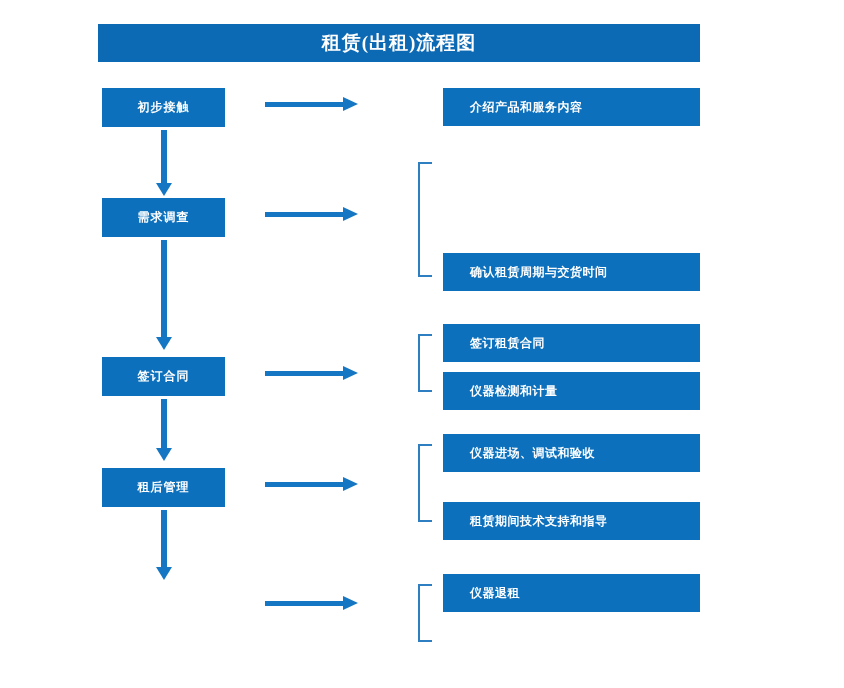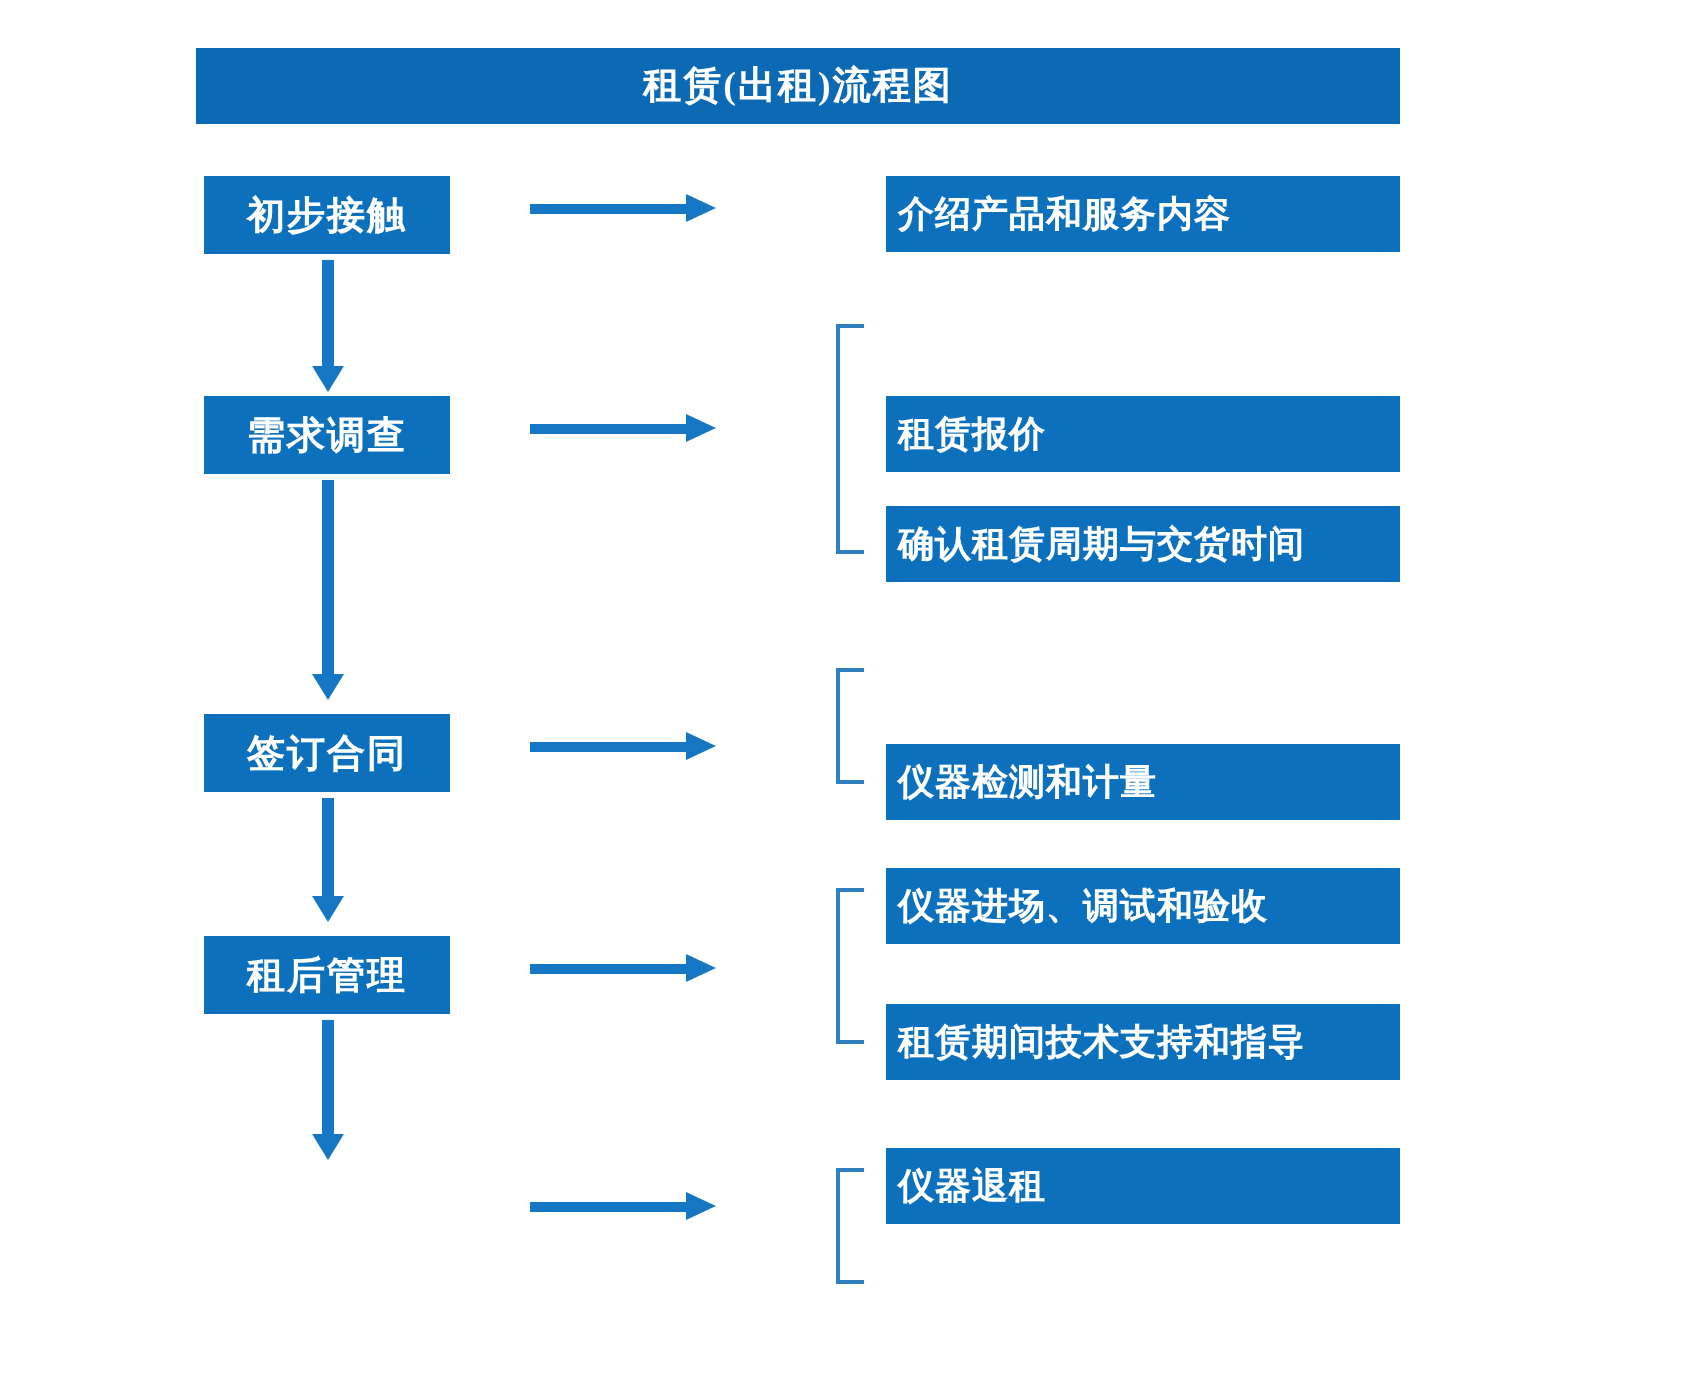--- a/index.html
+++ b/index.html
@@ -21,33 +21,33 @@
     font-size:19px;font-weight:bold;
     letter-spacing:1px;
   }
 
   .stage-box{
     position:absolute;
     left:102px;width:123px;height:39px;
     background:#0c70bd;
     color:#ffffff;
     display:flex;align-items:center;justify-content:center;
-    font-size:19px;font-weight:bold;
+    font-size:12px;font-weight:bold;
     letter-spacing:1px;
   }
 
   .detail-box{
     position:absolute;
     left:443px;width:257px;height:38px;
     background:#0c70bd;
     color:#ffffff;
     display:flex;align-items:center;
-    padding-left:6px;
+    padding-left:27px;
     box-sizing:border-box;
-    font-size:18px;font-weight:bold;
+    font-size:12px;font-weight:bold;
     letter-spacing:0.5px;
   }
 
   
   .h-arrow{position:absolute;left:265px;width:93px;height:14px;}
   .h-arrow .stem{
     position:absolute;left:0;top:5px;width:80px;height:5px;
     background:#1577c4;
   }
   .h-arrow .head{
@@ -130,20 +130,20 @@
     <div class="stem" style="height:57px"></div>
     <div class="head" style="top:57px"></div>
   </div>
 
   <div class="bracket" style="top:150px;height:115px"></div>
   <div class="bracket" style="top:322px;height:58px"></div>
   <div class="bracket" style="top:432px;height:78px"></div>
   <div class="bracket" style="top:572px;height:58px"></div>
 
   <div class="detail-box" style="top:76px">介绍产品和服务内容</div>
-  <div class="detail-box" style="top:186px">租赁报价</div>
   <div class="detail-box" style="top:241px">确认租赁周期与交货时间</div>
+  <div class="detail-box" style="top:312px">签订租赁合同</div>
   <div class="detail-box" style="top:360px">仪器检测和计量</div>
   <div class="detail-box" style="top:422px">仪器进场、调试和验收</div>
   <div class="detail-box" style="top:490px">租赁期间技术支持和指导</div>
   <div class="detail-box" style="top:562px">仪器退租</div>
 
 </div>
 
 </body></html>

